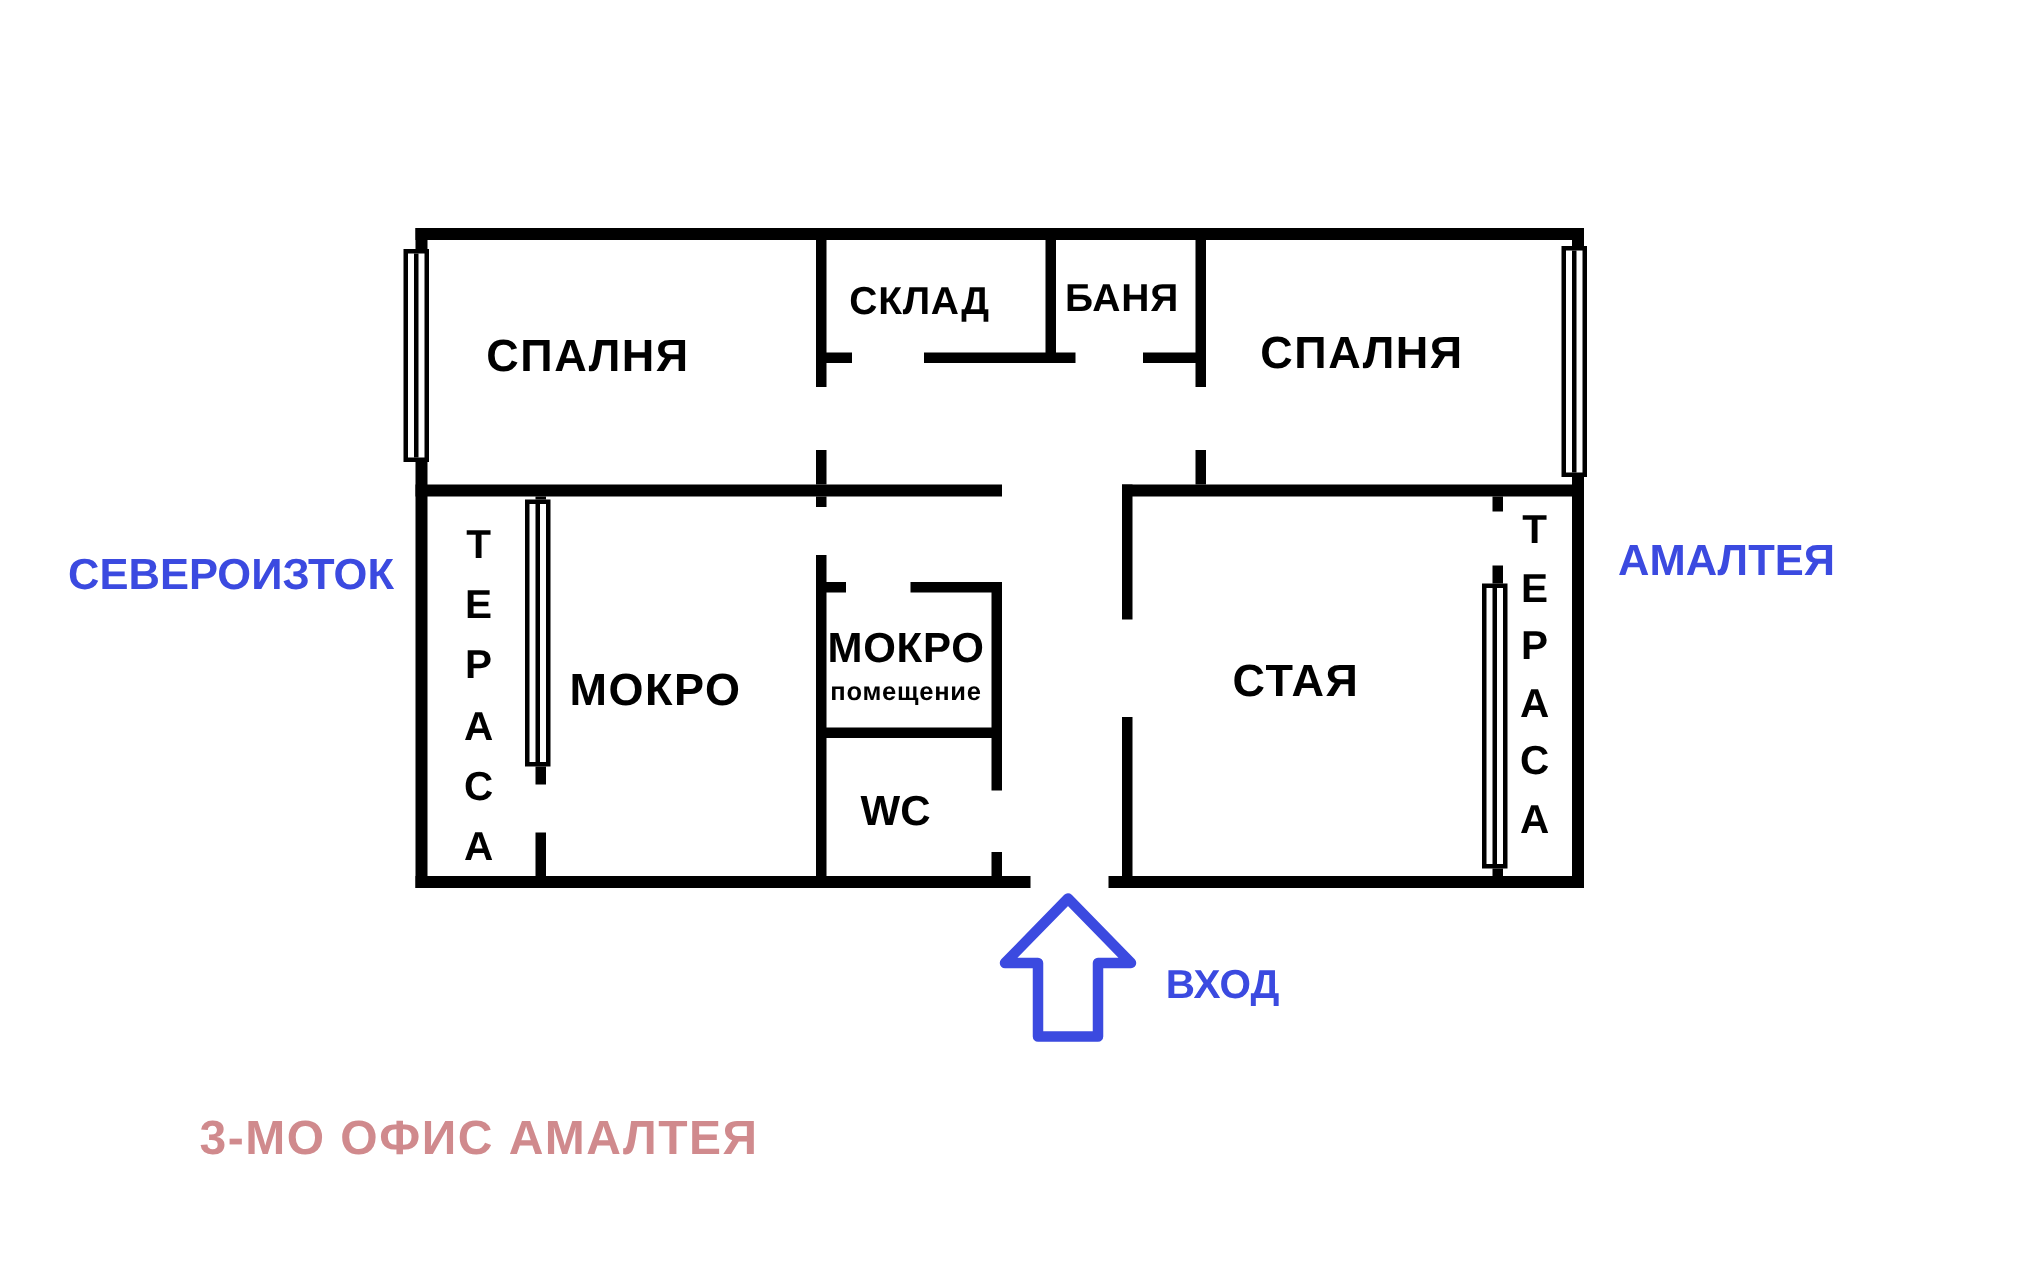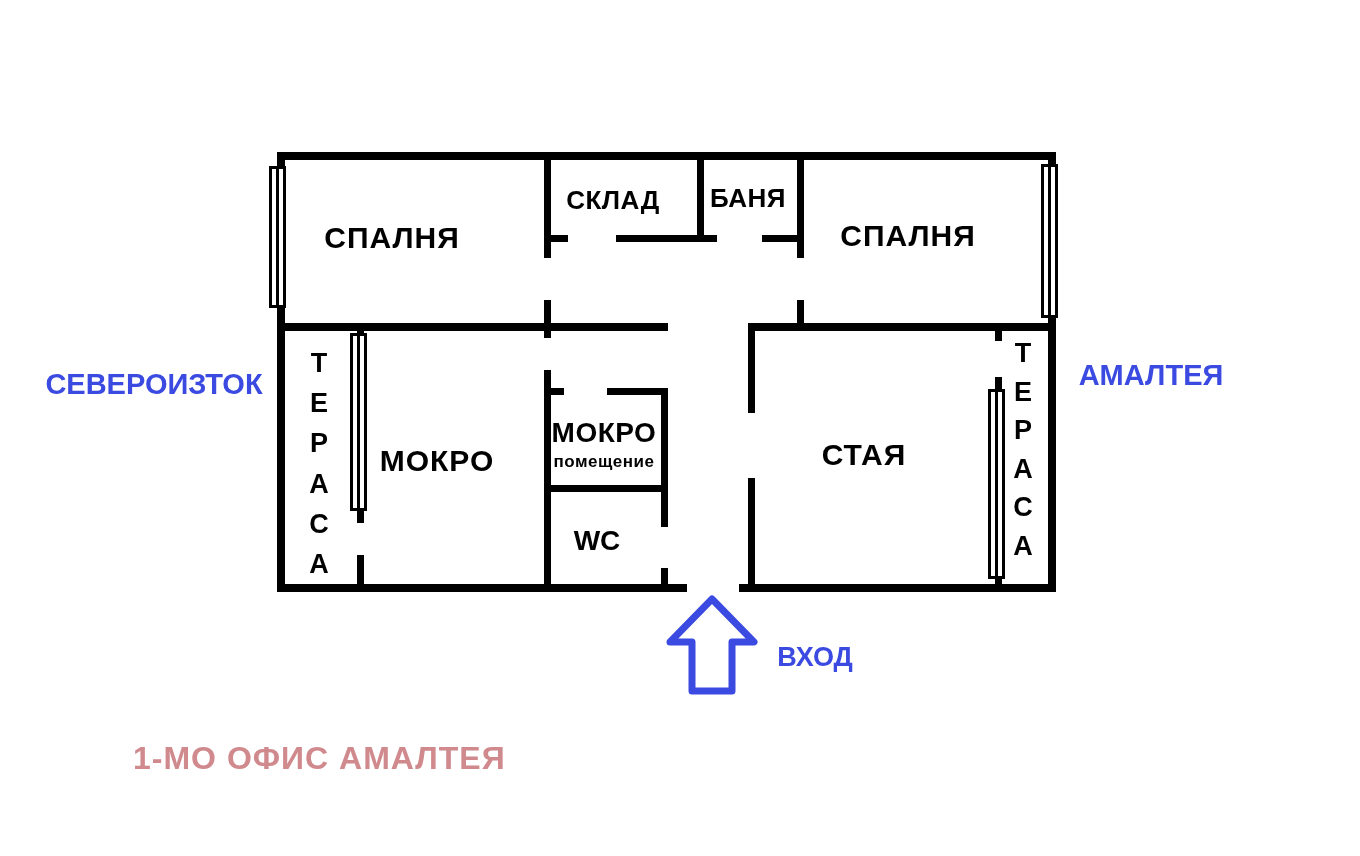--- a/index.html
+++ b/index.html
@@ -148,15 +148,15 @@
   </div>
 
   <div class="lbl blue-lbl" style="left:154px;top:384px;">СЕВЕРОИЗТОК</div>
   <div class="lbl blue-lbl" style="left:1151px;top:375px;">АМАЛТЕЯ</div>
 
   <svg class="arrow-svg" style="left:666px;top:594px;" width="92" height="102" viewBox="0 0 92 102">
     <polygon points="46,5 88,48 66,48 66,97 26,97 26,48 4,48" fill="#ffffff" stroke="#3b4ae0" stroke-width="7" stroke-linejoin="round"></polygon>
   </svg>
   <div class="lbl vhod" style="left:815px;top:621px;margin-top:36px;">ВХОД</div>
 
-  <div class="title" style="left:133px;top:740px;">1-МО ОФИС АМАЛТЕЯ</div>
+  <div class="title" style="left:133px;top:740px;">3-МО ОФИС АМАЛТЕЯ</div>
 
 </div>
 
 </body></html>

